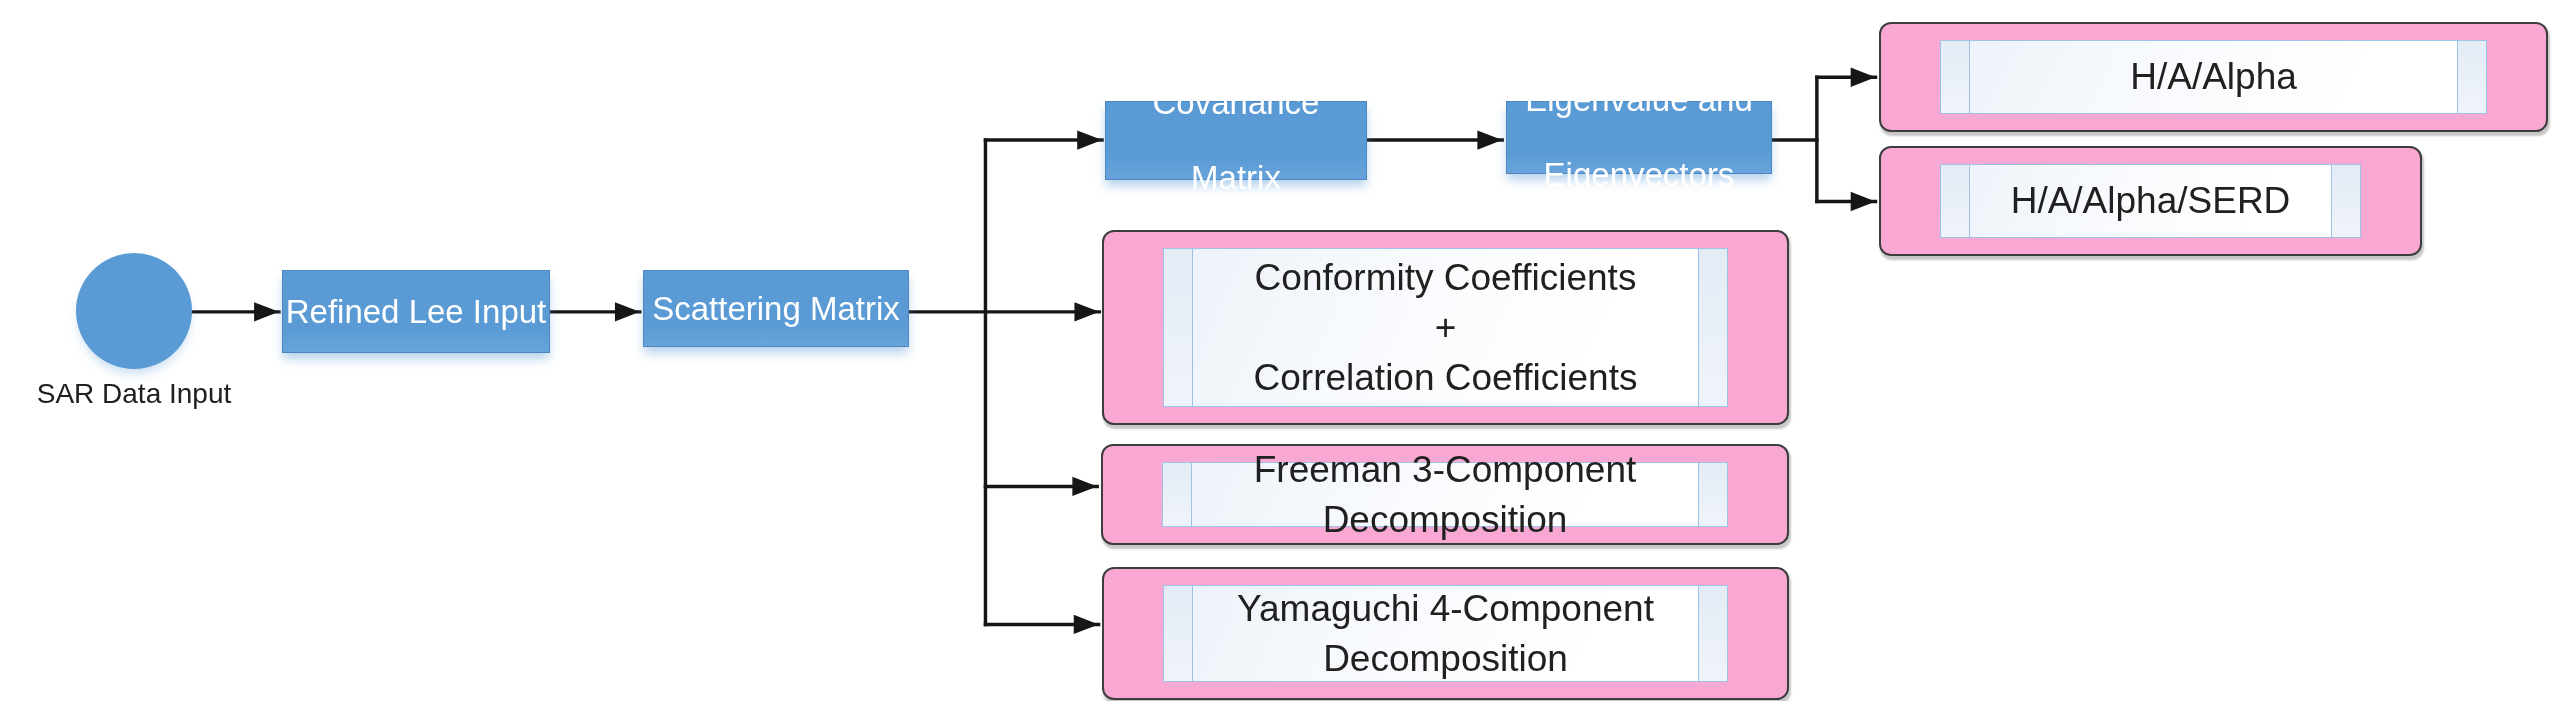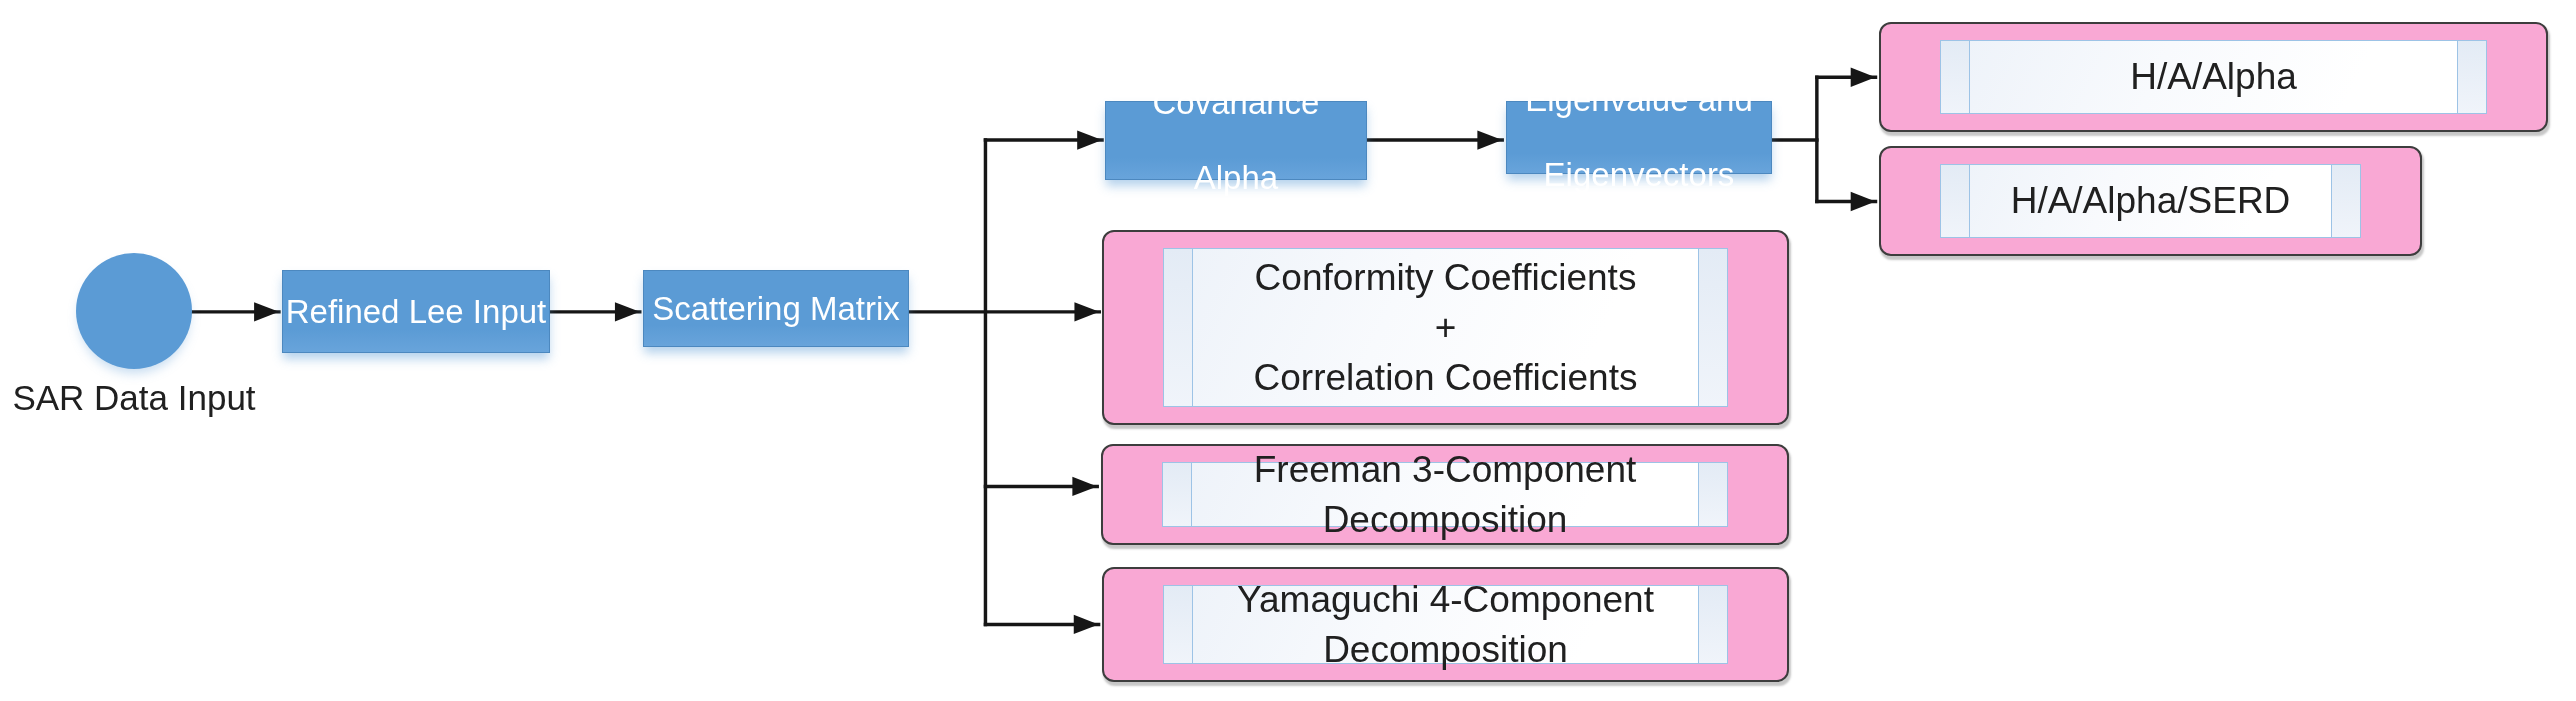--- a/index.html
+++ b/index.html
@@ -33,21 +33,21 @@
   }
   .circle{
     background:var(--accent-blue);
     border-radius:50%;
     box-shadow:0 7px 11px -2.8px rgba(91,155,213,.35);
   }
   .start-label{
     position:absolute;z-index:2;
     transform:translateX(-50%);
     color:var(--text-dark);
-    font-size:35px;white-space:nowrap;
+    font-size:28px;white-space:nowrap;
   }
 
   
   .pp{
     position:absolute;z-index:2;box-sizing:border-box;
     border:2.1px solid var(--outer-border);
     border-radius:12px;
     background:#f9a8d4;
     box-shadow:1.4px 3.5px 2.1px rgba(130,130,130,.45);
   }
@@ -106,21 +106,21 @@
     <span class="lbl">Refined Lee Input</span>
   </div>
 
   <div class="node blue" style="left:643px;top:270px;width:266px;height:77px">
     <span class="lbl">Scattering Matrix</span>
   </div>
 
   <div class="node blue" style="left:1105px;top:101px;width:262px;height:79px">
     <span class="lines">
       <span class="line">Covariance</span>
-      <span class="line">Alpha</span>
+      <span class="line">Matrix</span>
     </span>
   </div>
 
   <div class="node blue" style="left:1506px;top:101px;width:266px;height:73px">
     <span class="lines">
       <span class="line">Eigenvalue and</span>
       <span class="line">Eigenvectors</span>
     </span>
   </div>
 
@@ -148,21 +148,21 @@
   </div>
 
   <div class="pp" style="left:1101px;top:444px;width:688px;height:101px">
     <div class="pp-inner"></div>
     <div class="pp-label">
       <span class="line">Freeman 3-Component</span>
       <span class="line">Decomposition</span>
     </div>
   </div>
 
-  <div class="pp" style="left:1102px;top:567px;width:687px;height:115px">
+  <div class="pp" style="left:1102px;top:567px;width:687px;height:133px">
     <div class="pp-inner"></div>
     <div class="pp-label">
       <span class="line">Yamaguchi 4-Component</span>
       <span class="line">Decomposition</span>
     </div>
   </div>
 
 </div>
 
 

